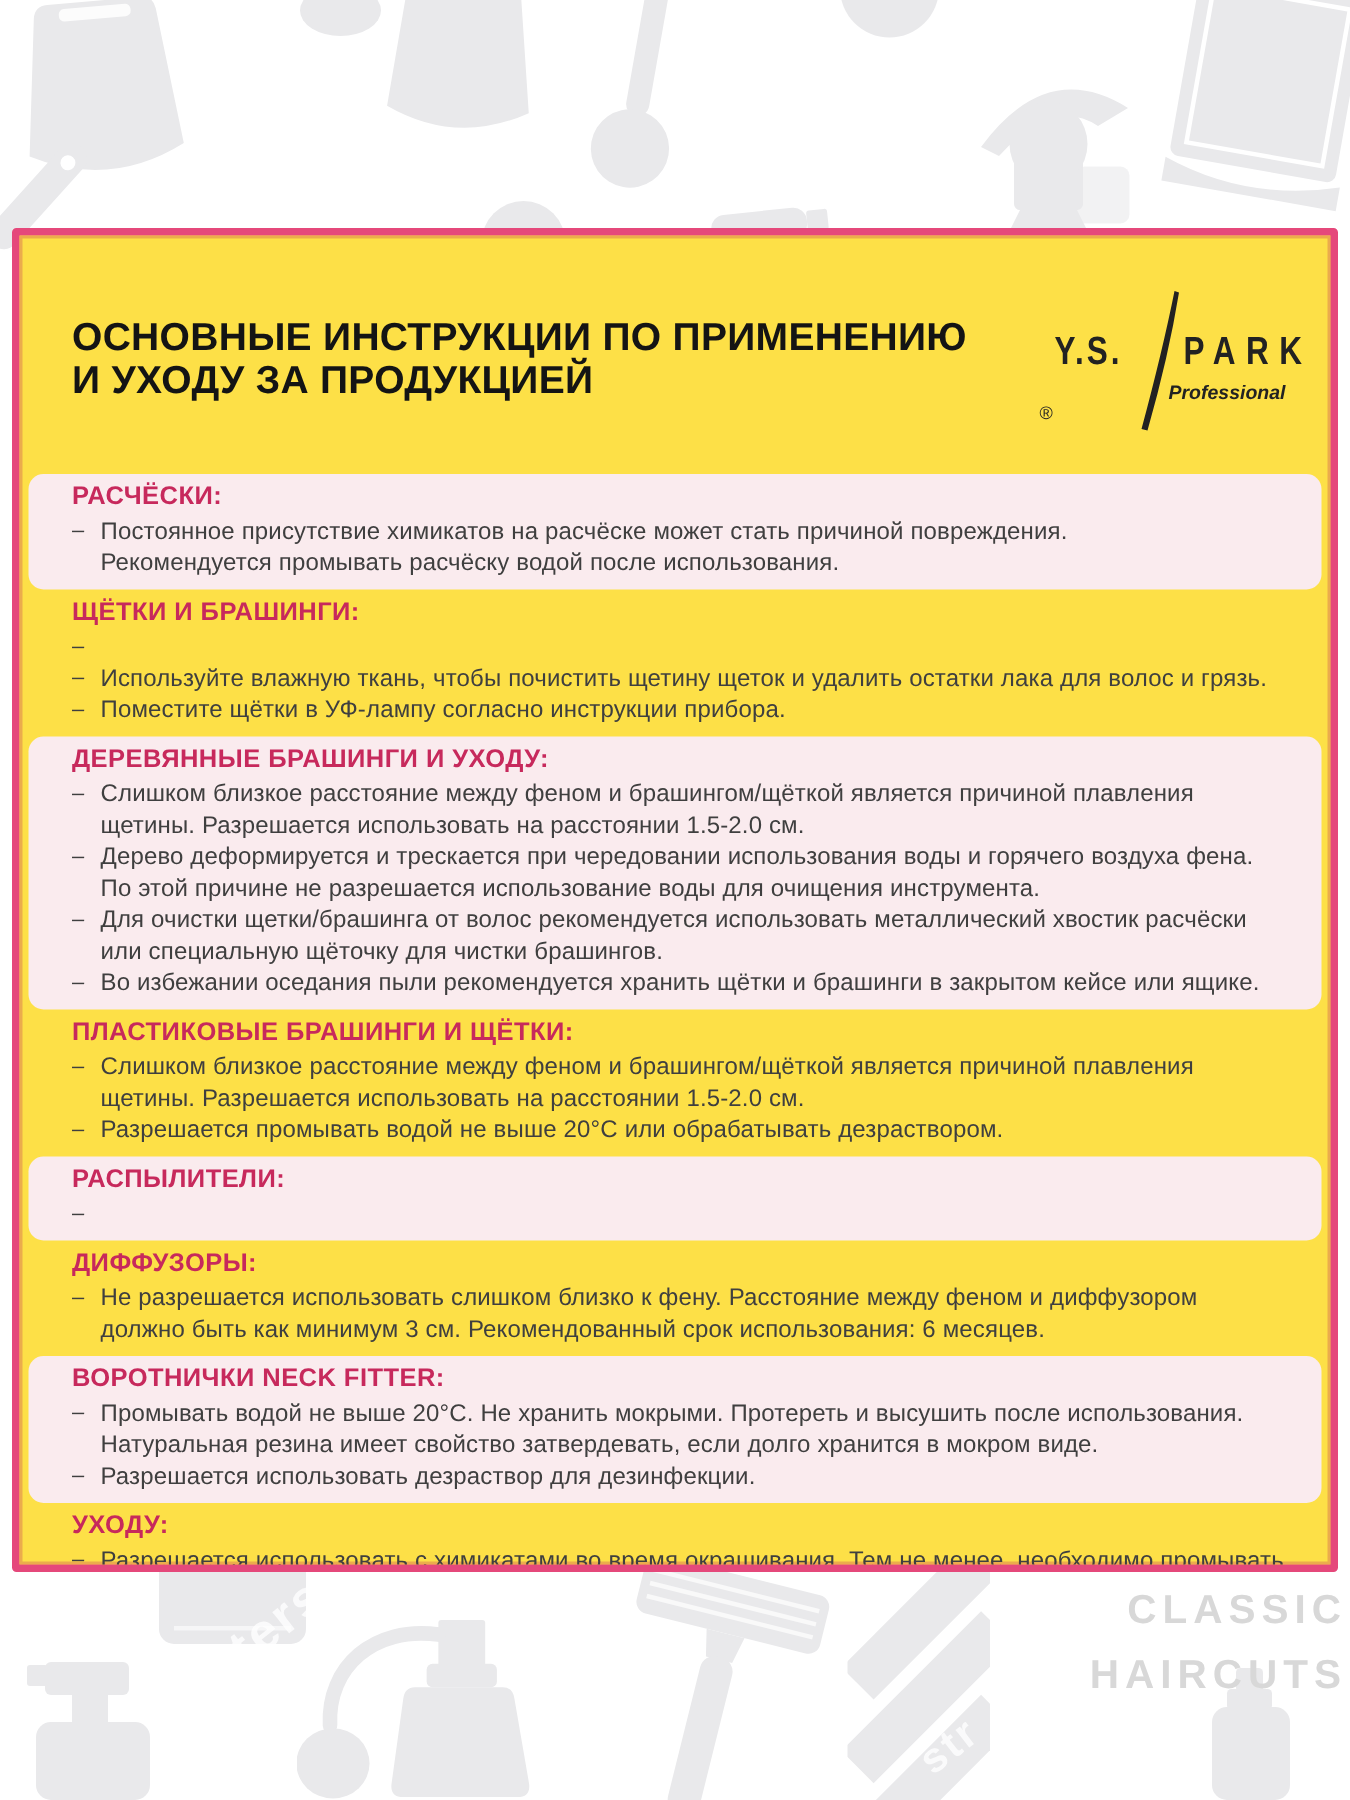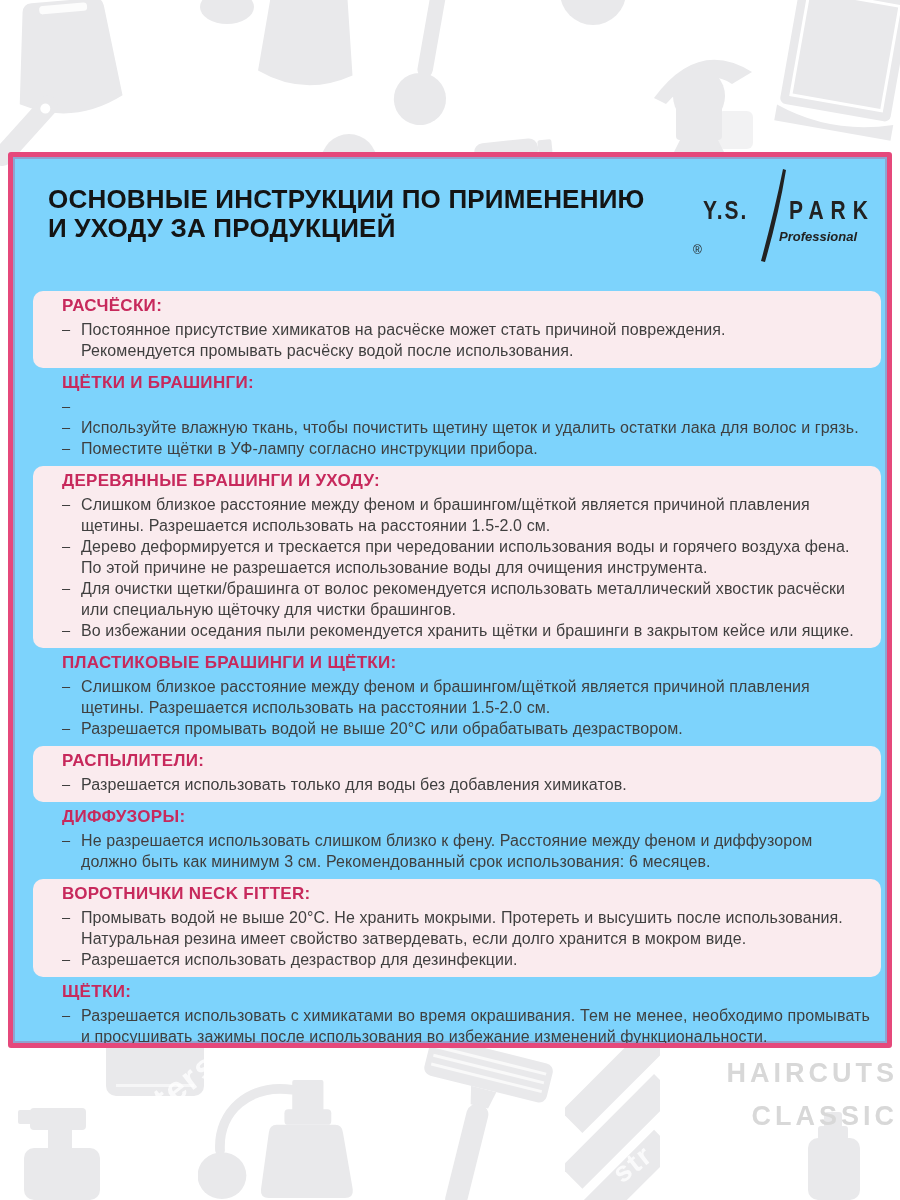--- a/index.html
+++ b/index.html
@@ -11,24 +11,24 @@
   
   .bg-icon{position:absolute;}
   .bg-icon svg{display:block;width:100%;height:100%;}
   .wm-frag{
     position:absolute;color:#ffffff;opacity:.8;font-weight:bold;
     transform:rotate(-38deg);letter-spacing:2px;
   }
   
   .card{
     position:absolute;left:8px;top:152px;width:884px;height:896px;
-    box-sizing:border-box;background:#7dd3fc;
+    box-sizing:border-box;background:#fde047;
     border:5px solid #e5487b;border-radius:3px;
     box-shadow:inset 0 0 0 2px rgba(190,40,90,.28);
-    padding-top:28px;overflow:hidden;
+    padding-top:53px;overflow:hidden;
   }
   .card-head{
     display:flex;justify-content:space-between;align-items:flex-start;
     padding:0 30px 0 35px;margin-bottom:30px;
   }
   .title{
     font-size:26px;line-height:29px;font-weight:bold;color:#141414;
     letter-spacing:.2px;
   }
   .title span{display:block;}
@@ -41,21 +41,21 @@
   .logo-ys{left:14px;letter-spacing:2px;}
   .logo-park{left:100px;letter-spacing:7px;}
   .logo-slash{position:absolute;left:64px;top:0;width:34px;height:94px;}
   .logo-prof{
     position:absolute;right:0;top:60px;font-size:13px;font-weight:bold;
     font-style:italic;color:#222;text-align:center;
   }
   .logo-reg{position:absolute;left:4px;top:74px;font-size:12px;color:#222;}
   
   .sections{padding:0 6px;}
-  .sec{padding:4px 10px 7px 29px;border-radius:10px;margin-left:14px;}
+  .sec{padding:4px 10px 7px 29px;border-radius:10px;}
   .sec.striped{background:#faebee;}
   .sec h2{
     margin:0 0 2px;font-size:17px;line-height:22px;color:#c7295c;
     letter-spacing:.3px;font-weight:bold;
   }
   .sec ul{margin:0;padding:0;list-style:none;}
   .sec li{display:flex;}
   .dash{
     width:19px;flex:none;color:#3f3f3f;font-size:14.6px;line-height:21px;
   }
@@ -305,21 +305,20 @@
             <span class="btxt">Разрешается промывать водой не выше 20°C или обрабатывать дезраствором.</span>
           </li>
       </ul>
     </section>
 
     <section class="sec striped">
       <h2>РАСПЫЛИТЕЛИ:</h2>
       <ul>
         <li>
             <span class="dash">–</span>
-            <span class="btxt">Разрешается использовать только для воды без добавления химикатов.</span>
           </li>
       </ul>
     </section>
 
     <section class="sec">
       <h2>ДИФФУЗОРЫ:</h2>
       <ul>
         <li>
             <span class="dash">–</span>
             <span class="btxt">Не разрешается использовать слишком близко к фену. Расстояние между феном и диффузором
@@ -337,29 +336,29 @@
 Натуральная резина имеет свойство затвердевать, если долго хранится в мокром виде.</span>
           </li>
         <li>
             <span class="dash">–</span>
             <span class="btxt">Разрешается использовать дезраствор для дезинфекции.</span>
           </li>
       </ul>
     </section>
 
     <section class="sec">
-      <h2>ЩЁТКИ:</h2>
+      <h2>УХОДУ:</h2>
       <ul>
         <li>
             <span class="dash">–</span>
             <span class="btxt">Разрешается использовать с химикатами во время окрашивания. Тем не менее, необходимо промывать
 и просушивать зажимы после использования во избежание изменений функциональности.</span>
           </li>
       </ul>
     </section>
 
   </div>
 </div>
 
 <div class="corner-wm">
+  <span>CLASSIC</span>
   <span>HAIRCUTS</span>
-  <span>CLASSIC</span>
 </div>
 
 </body></html>

